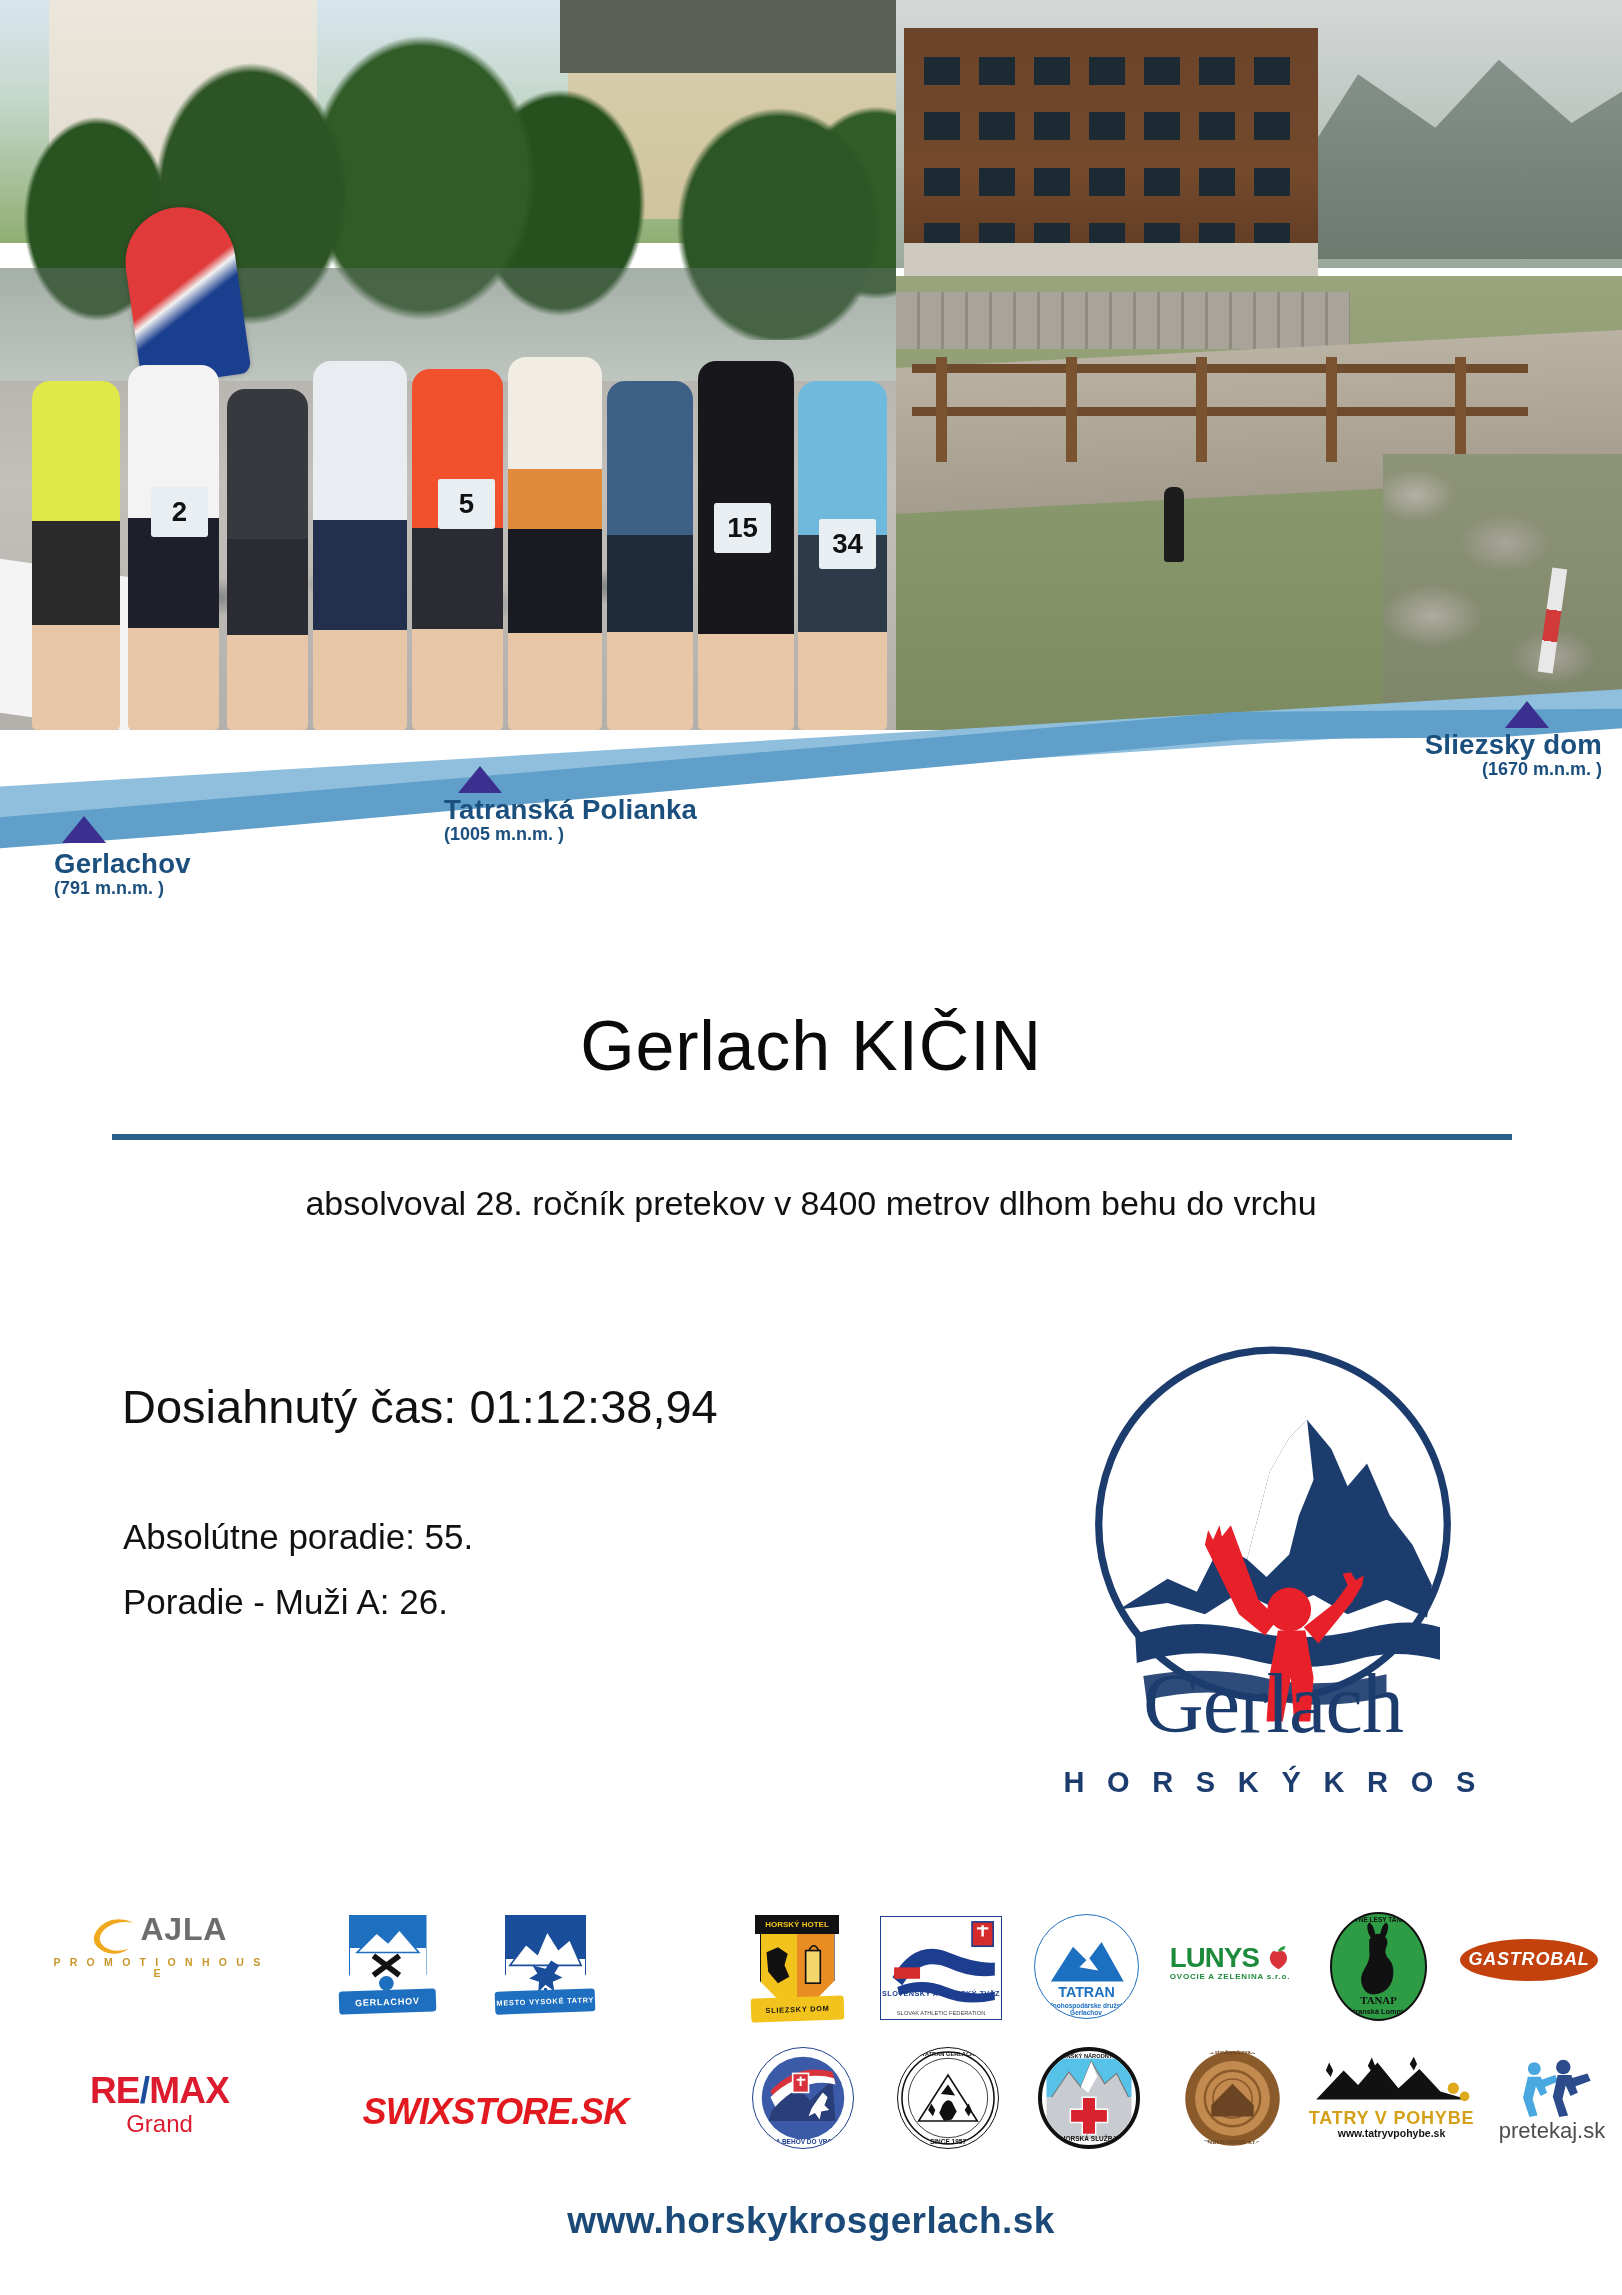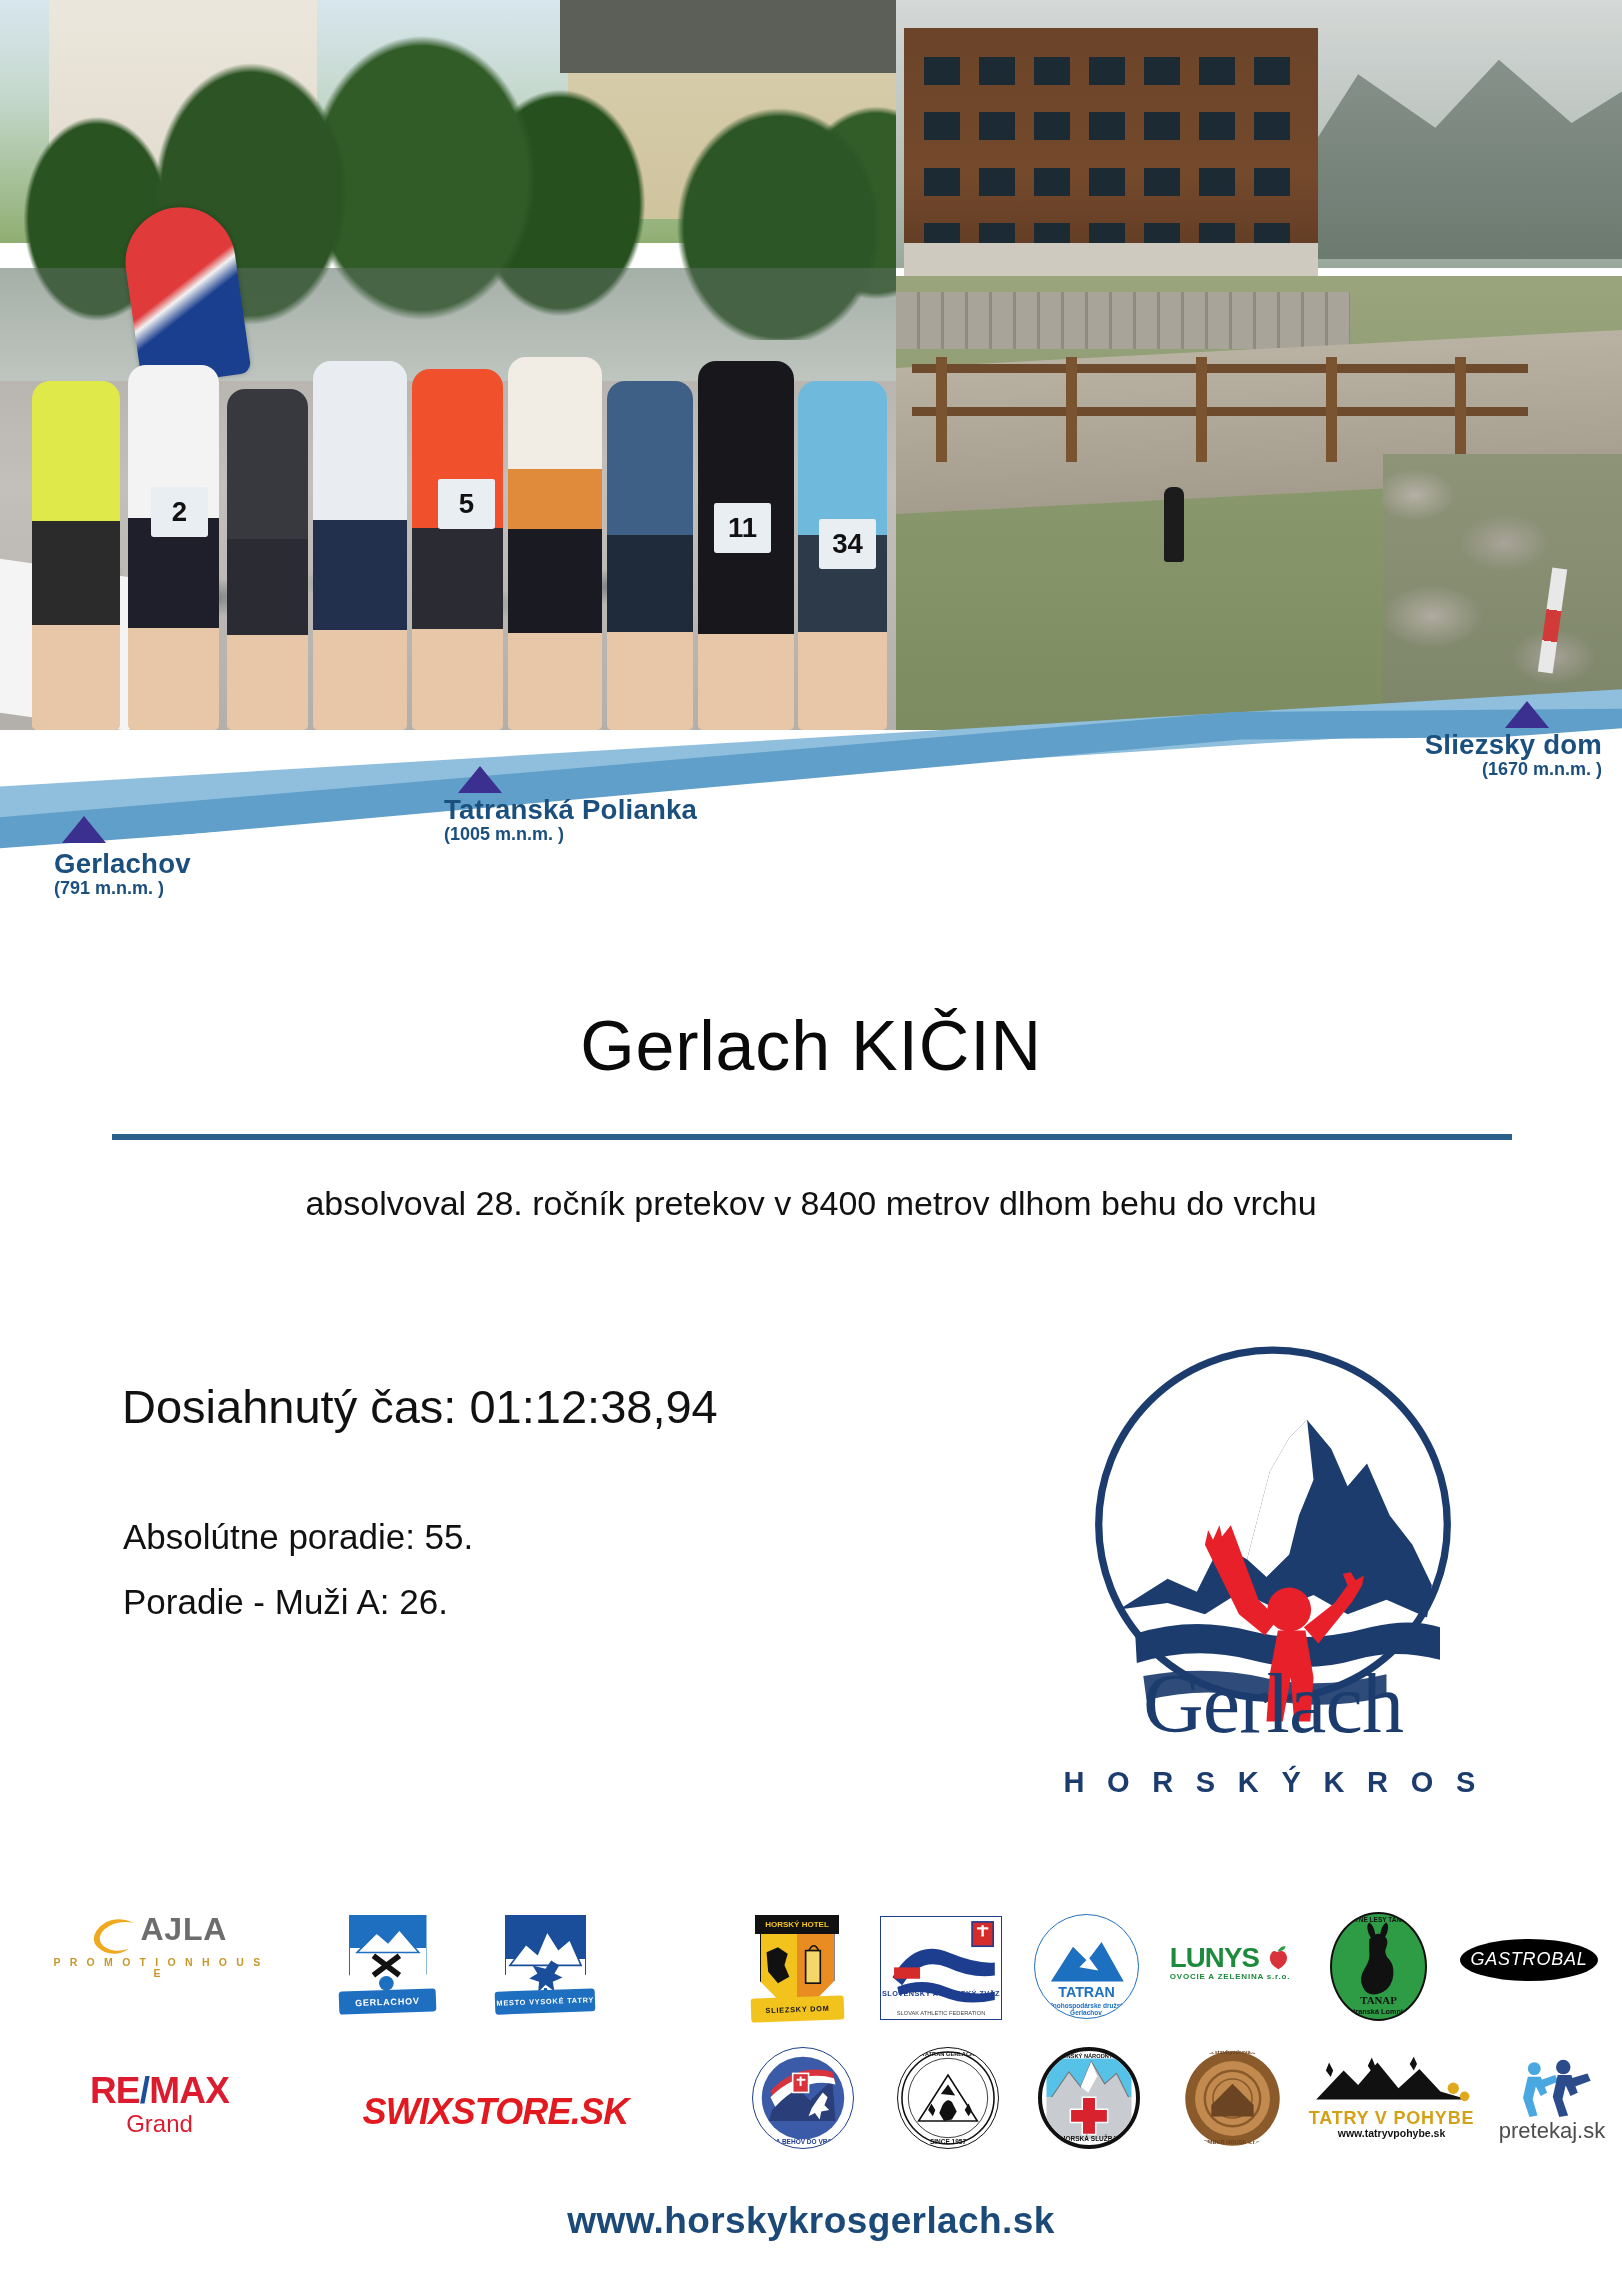--- a/index.html
+++ b/index.html
@@ -135,22 +135,22 @@
   .remax { font-size:37px; font-weight:bold; color:#dc1c2e; letter-spacing:-0.8px; }
   .remax .slash { color:#1d4e9b; }
   .remax-sub { font-size:24px; color:#dc1c2e; font-weight:normal; }
 
   .ajla-word { font-size:32px; font-weight:bold; color:#6d6d6d; letter-spacing:0.8px; }
   .ajla-sub  { font-size:10.5px; color:#c8972c; letter-spacing:3.2px; font-weight:bold; }
 
   .swix { font-size:36px; font-weight:bold; color:#e2191f; font-style:italic; letter-spacing:-0.8px;
       font-family:"Liberation Sans",sans-serif; }
 
-  .gastrobal { background:#000000; color:#fff; border-radius:50%/50%;
-      font-size:18px; font-weight:normal; font-style:italic; letter-spacing:0.8px;
+  .gastrobal { background:#c2410c; color:#fff; border-radius:50%/50%;
+      font-size:18px; font-weight:bold; font-style:italic; letter-spacing:0.8px;
       width:138px; height:42px; display:flex; align-items:center; justify-content:center;text-align:right; }
 
   .pretekaj { font-size:22px; color:#4d4d4d; }
 
   .crest { position:relative; }
   .crest-shield { width:100%; height:100%;
       clip-path:polygon(0 0,100% 0,100% 62%,50% 100%,0 62%); position:absolute; inset:0; }
   .crest-ribbon { position:absolute; left:-12%; bottom:-2%; width:124%; height:24%;
       background:#1e6fbf; border-radius:3.2px; transform:rotate(-2deg);
       color:#fff; font-size:9px; font-weight:bold; letter-spacing:0.8px;
@@ -187,21 +187,21 @@
       <div class="runner" style="left:227px;width:81px;height:341px;background:linear-gradient(180deg,#37393e 0 44%,#2b2b33 44% 72%,#e8c7a8 72% 100%);"></div>
       <div class="runner" style="left:313px;width:94px;height:369px;background:linear-gradient(180deg,#e9edf2 0 43%,#23304d 43% 73%,#e8c7a8 73% 100%);"></div>
       <div class="runner" style="left:412px;width:91px;height:361px;background:linear-gradient(180deg,#f0512c 0 44%,#2b2b33 44% 72%,#e8c7a8 72% 100%);"></div>
       <div class="runner" style="left:508px;width:94px;height:373px;background:linear-gradient(180deg,#f2ede4 0 30%,#e08a3c 30% 46%,#1a1a22 46% 74%,#e8c7a8 74% 100%);"></div>
       <div class="runner" style="left:607px;width:86px;height:349px;background:linear-gradient(180deg,#3e5f86 0 44%,#1f2a3a 44% 72%,#e8c7a8 72% 100%);"></div>
       <div class="runner" style="left:698px;width:96px;height:369px;background:linear-gradient(180deg,#17171c 0 46%,#17171c 46% 74%,#e8c7a8 74% 100%);"></div>
       <div class="runner" style="left:798px;width:89px;height:349px;background:linear-gradient(180deg,#6fb9dd 0 44%,#2d3a4a 44% 72%,#e8c7a8 72% 100%);"></div>
 
       <div class="bib" style="left:151px;top:487px;width:57px;height:50px;font-size:27.6px;">2</div>
       <div class="bib" style="left:438px;top:479px;width:57px;height:50px;font-size:27.6px;">5</div>
-      <div class="bib" style="left:714px;top:503px;width:57px;height:50px;font-size:27.6px;">11</div>
+      <div class="bib" style="left:714px;top:503px;width:57px;height:50px;font-size:27.6px;">15</div>
       <div class="bib" style="left:819px;top:519px;width:57px;height:50px;font-size:27.6px;">34</div>
     </div>
 
     <div class="photo photo-right">
       <div class="mist"></div>
       <div class="ridge"></div>
       <div class="hotel">
         <div class="hotel-win" style="left:19.5px;top:29px;width:36px;height:27.6px;"></div>
         <div class="hotel-win" style="left:75px;top:29px;width:36px;height:27.6px;"></div>
         <div class="hotel-win" style="left:130px;top:29px;width:36px;height:27.6px;"></div>

